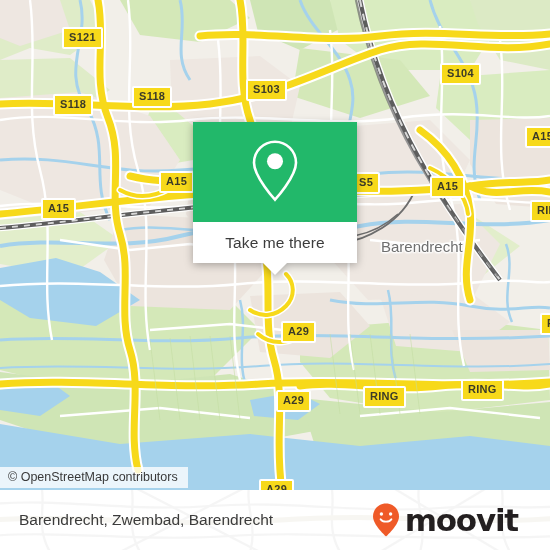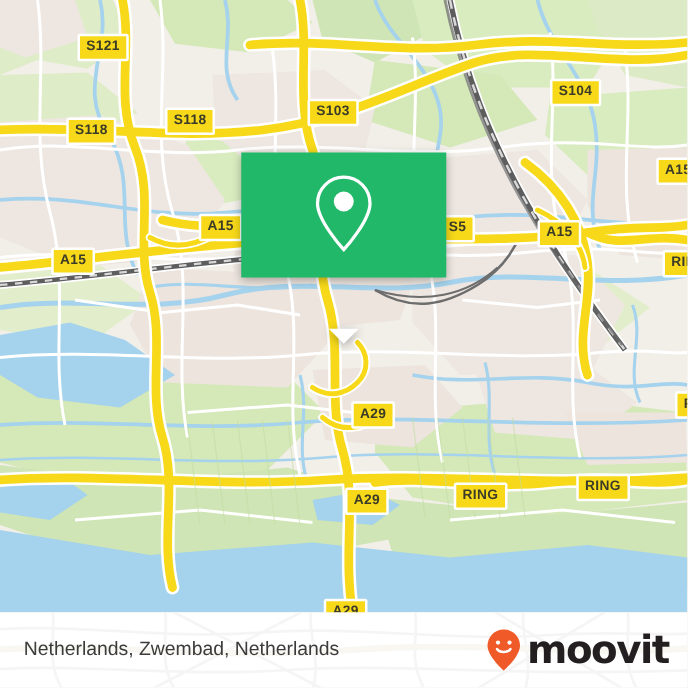--- a/index.html
+++ b/index.html
@@ -86,21 +86,21 @@
     position:absolute;left:0;top:490px;width:550px;height:60px;
     background:#ffffff;overflow:hidden;
   }
   #footer-watermark{position:absolute;left:0;top:0;opacity:.5;}
   #footer-title{
     position:absolute;left:19px;top:50%;transform:translateY(-50%);
     font-size:15.5px;color:#3b3b3b;white-space:nowrap;
     font-family:"Liberation Sans", sans-serif;
   }
   #brand{
-    position:absolute;right:15px;top:50%;transform:translateY(-50%);
+    position:absolute;right:32px;top:50%;transform:translateY(-50%);
     display:flex;align-items:center;gap:4px;
   }
   #brand-word{
     font-size:31px;font-weight:bold;color:#231f20;letter-spacing:-1.2px;
     font-family:"DejaVu Sans", sans-serif;line-height:31px;
   }
 </style>
 </head>
 <body>
 
@@ -273,31 +273,36 @@
     <div class="shield" style="left:352px;top:172px">S5</div>
     <div class="shield" style="left:430px;top:176px">A15</div>
     <div class="shield" style="left:530px;top:200px">RING</div>
     <div class="shield" style="left:281px;top:321px">A29</div>
     <div class="shield" style="left:276px;top:390px">A29</div>
     <div class="shield" style="left:363px;top:386px">RING</div>
     <div class="shield" style="left:461px;top:379px">RING</div>
     <div class="shield" style="left:540px;top:313px">R</div>
     <div class="shield" style="left:259px;top:479px">A29</div>
 
+    <div class="place-label" style="left:381px;top:238px">Barendrecht</div>
 
     <div id="popup">
       <div id="popup-image">
         <svg id="popup-pin" width="54" height="64" viewBox="0 0 54 64">
           <path d="M27 3 C15.4 3 6 12.4 6 24 C6 38 27 61 27 61 C27 61 48 38 48 24 C48 12.4 38.6 3 27 3 Z" fill="none" stroke="#ffffff" stroke-width="2.6"></path>
           <circle cx="27" cy="22.5" r="8" fill="#ffffff"></circle>
         </svg>
       </div>
+      <div id="popup-action">
+        <span id="popup-action-label">Take me there</span>
+      </div>
       <div id="popup-tail"></div>
     </div>
 
+    <div id="attribution">© OpenStreetMap contributors</div>
   </div>
 
   <div id="footer">
     <svg id="footer-watermark" width="550" height="60" viewBox="0 0 550 60">
       <rect width="550" height="60" fill="#ffffff"></rect>
       <g stroke="#ececec" stroke-width="2.2" fill="none">
         <path d="M-10,14 C60,8 130,22 210,16 C290,10 360,24 440,18 C500,14 530,20 560,16"></path>
         <path d="M-10,46 C60,40 140,52 230,46 C320,40 410,52 560,46"></path>
         <path d="M40,-10 C48,14 34,34 50,62"></path>
         <path d="M130,-10 C138,14 124,34 140,62"></path>
@@ -308,21 +313,21 @@
         <path d="M120,-10 L260,62"></path>
         <path d="M260,-10 L120,62"></path>
         <path d="M380,-10 L500,62"></path>
         <path d="M500,-10 L380,62"></path>
       </g>
       <g stroke="#f1efe6" stroke-width="5" fill="none">
         <path d="M-10,30 C80,24 170,38 280,30 C390,22 470,36 560,28"></path>
       </g>
     </svg>
 
-    <div id="footer-title">Netherlands, Zwembad, Netherlands</div>
+    <div id="footer-title">Barendrecht, Zwembad, Barendrecht</div>
 
     <div id="brand">
       <svg width="30" height="36" viewBox="0 0 30 36">
         <path d="M15 1.5 C7.8 1.5 2 7.3 2 14.5 C2 23 15 34.5 15 34.5 C15 34.5 28 23 28 14.5 C28 7.3 22.2 1.5 15 1.5 Z" fill="#ef5a28"></path>
         <circle cx="10.4" cy="12" r="1.7" fill="#ffffff"></circle>
         <circle cx="19.6" cy="12" r="1.7" fill="#ffffff"></circle>
         <path d="M9.6 17.2 C11.6 20.4 18.4 20.4 20.4 17.2" fill="none" stroke="#ffffff" stroke-width="1.9" stroke-linecap="round"></path>
       </svg>
       <span id="brand-word">moovit</span>
     </div>

